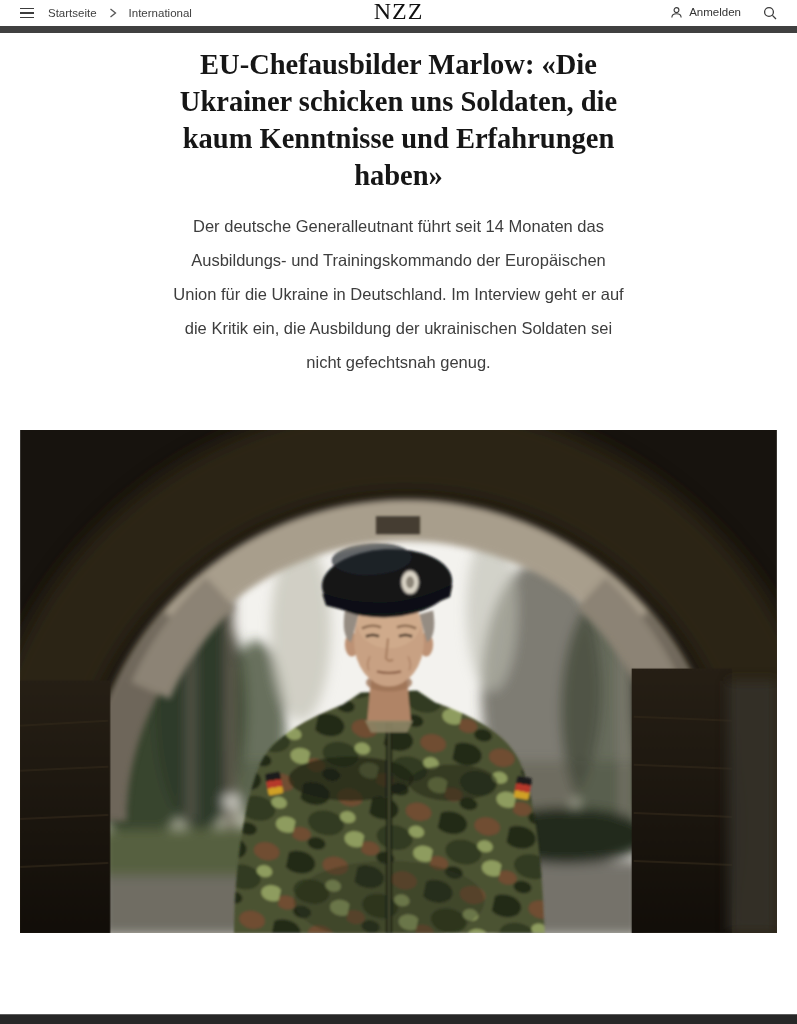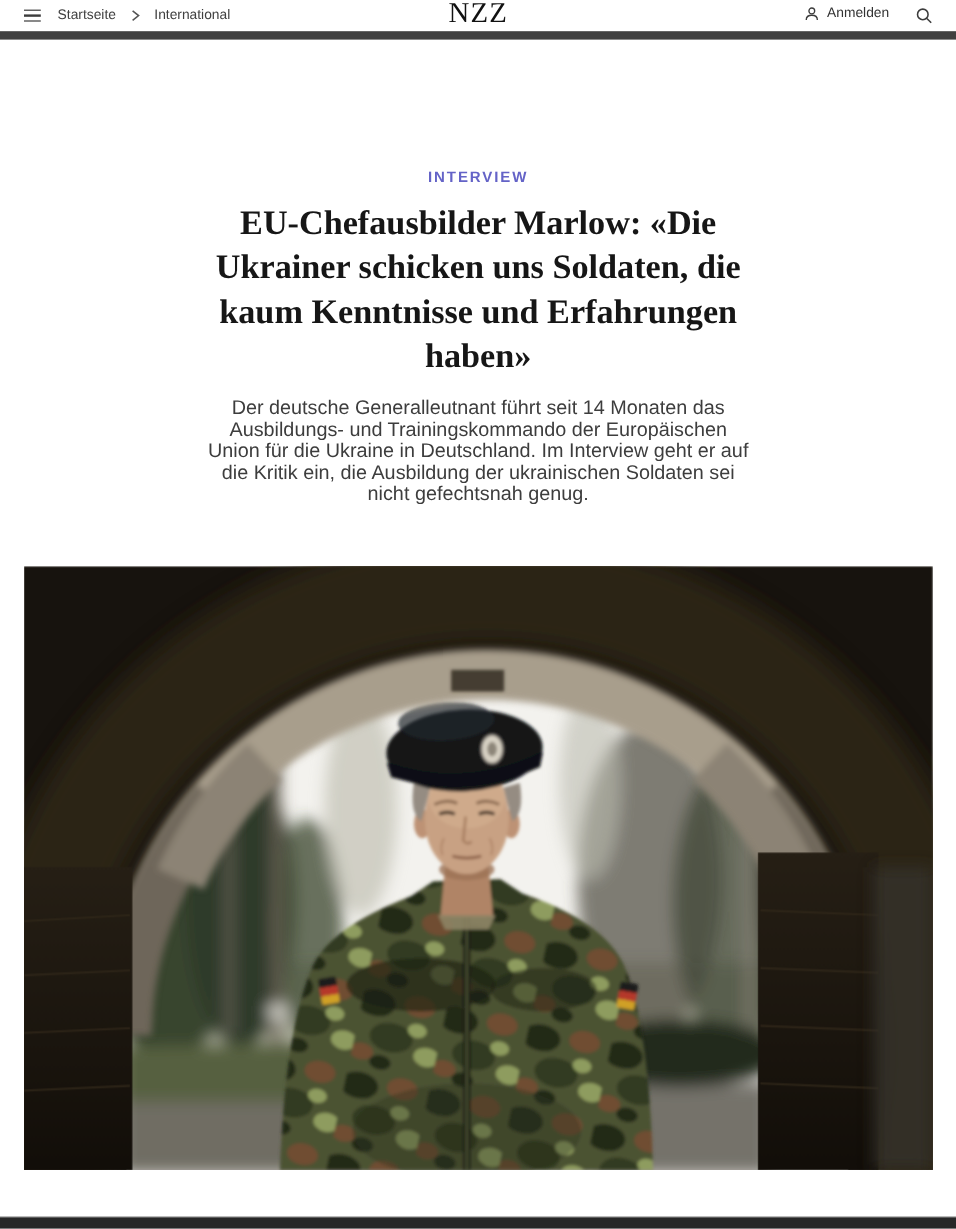--- a/index.html
+++ b/index.html
@@ -34,21 +34,21 @@
   .kicker {
     margin-top:108px; font-size:12.5px; font-weight:700; letter-spacing:1.6px;
     color:#6463c7; text-transform:uppercase;
   }
   h1.title {
     font-family:"Liberation Serif", serif; font-weight:700;
     font-size:28.5px; line-height:37px; color:#161616;
     margin:13px -30px 0;
   }
   .lead {
-    font-size:16.5px; line-height:18px; color:#3d3d3d;
+    font-size:16.5px; line-height:34px; color:#3d3d3d;
     margin:15px -12px 0;
   }
   .byline-block { text-align:left; margin-top:27px; }
   .byline-rule { width:56px; height:2px; background:#1a1a1a; }
   .byline { margin-top:9px; font-size:12.5px; color:#4a4a4a; }
 
   
   .hero-wrap { width:757px; margin:51px auto 0; }
   .hero-wrap svg { display:block; width:757px; height:503px; }
 
@@ -94,21 +94,20 @@
     <div class="iconbtn">
       <svg width="14" height="14" viewBox="0 0 14 14" fill="none" stroke="#3c3c3c" stroke-width="1.3">
         <circle cx="6" cy="6" r="4.4"></circle>
           <path d="M9.4 9.4 L13 13"></path>
       </svg>
     </div>
   </div>
 </div>
 
 <div class="article-head">
-  <div class="kicker">INTERVIEW</div>
   <h1 class="title">EU-Chefausbilder Marlow: «Die Ukrainer schicken uns Soldaten, die kaum Kenntnisse und Erfahrungen haben»</h1>
   <p class="lead">Der deutsche Generalleutnant führt seit 14 Monaten das Ausbildungs- und Trainingskommando der Europäischen Union für die Ukraine in Deutschland. Im Interview geht er auf die Kritik ein, die Ausbildung der ukrainischen Soldaten sei nicht gefechtsnah genug.</p>
 </div>
 
 <div class="hero-wrap" title="Generalleutnant Marlow in Flecktarn-Uniform mit schwarzem Barett steht unter einem dunklen Torbogen, dahinter ein Weg mit Bäumen">
   <svg viewBox="0 0 755 502" preserveAspectRatio="none">
     <defs>
       <filter id="b6" x="-30%" y="-30%" width="160%" height="160%">
           <feGaussianBlur stdDeviation="6"></feGaussianBlur>
         </filter>

